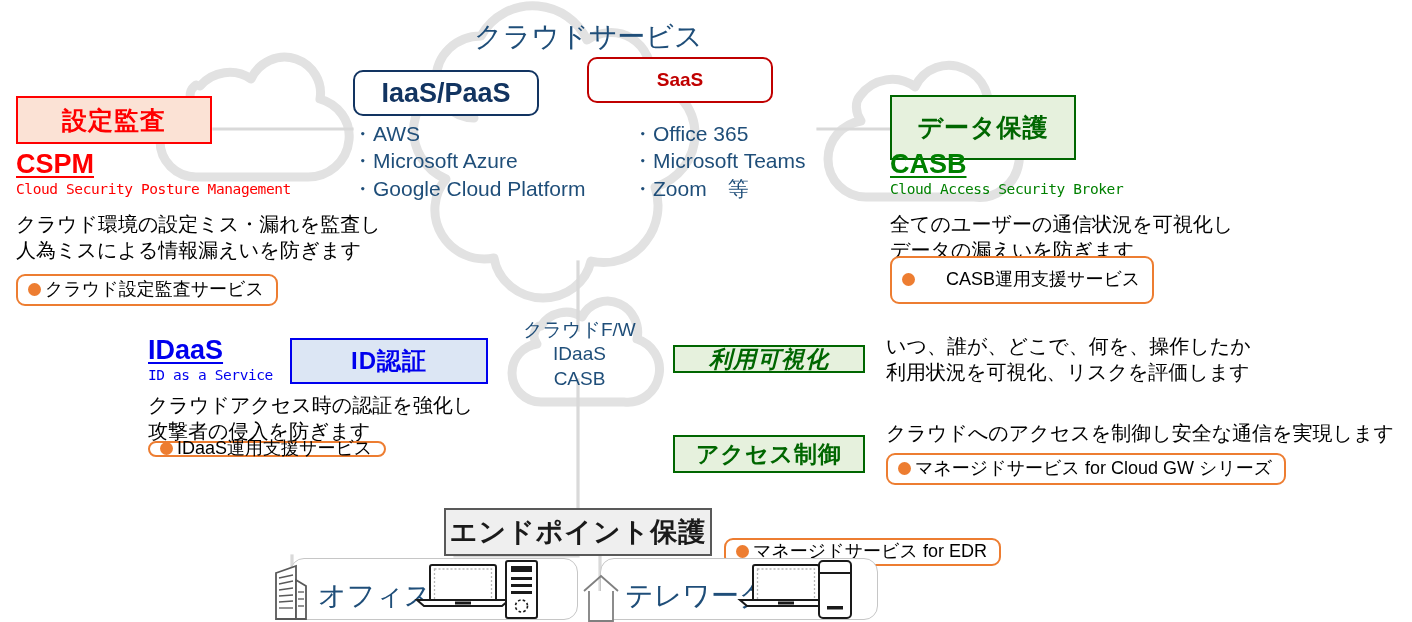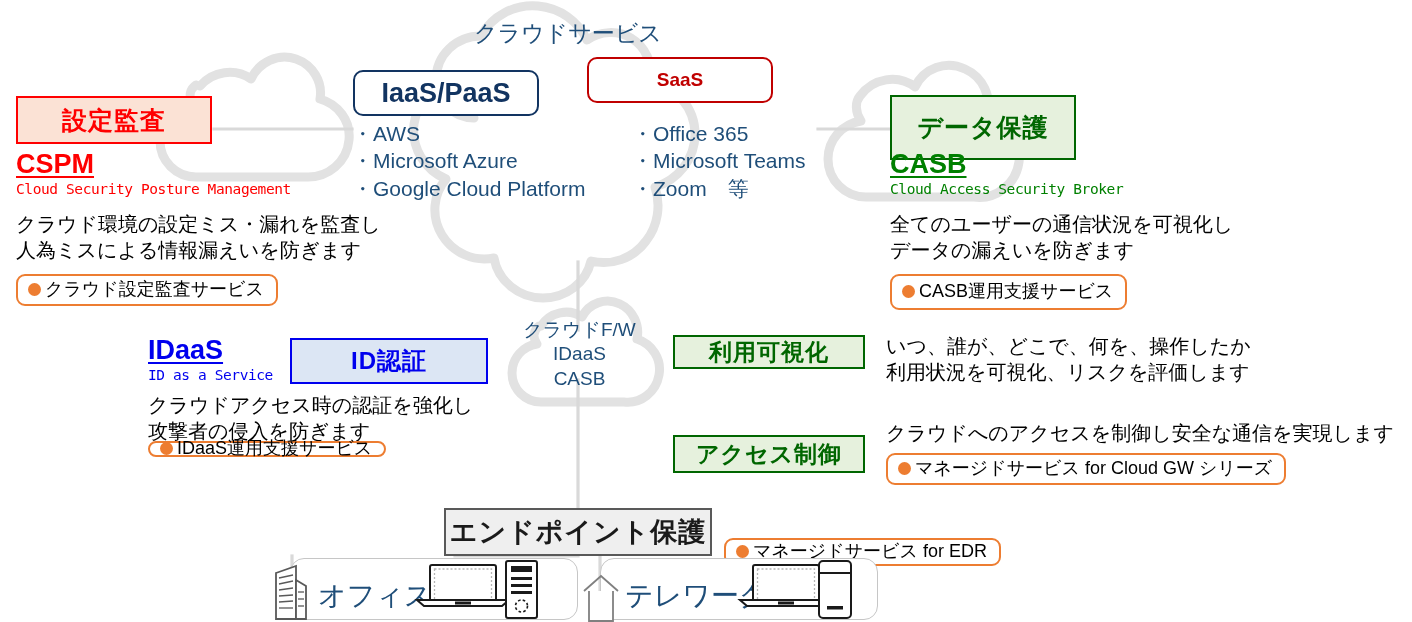--- a/index.html
+++ b/index.html
@@ -73,21 +73,21 @@
   .bullets{
     position:absolute;color:#1f4e79;font-size:21px;line-height:1.3;
     white-space:nowrap;
   }
   .bullets .b{display:block;}
 
   
   .cloudlabel{
     position:absolute;color:#1f4e79;white-space:nowrap;text-align:center;
   }
-  .title-cloud{font-size:23px;}
+  .title-cloud{font-size:28px;}
   .fw-label{font-size:19px;line-height:1.28;text-align:center;}
 
   
   .sitebox{
     position:absolute;box-sizing:border-box;
     border:1.6px solid #c6c6c6;border-radius:14px;background:#ffffff;
   }
   .sitelabel{
     position:absolute;color:#1f4e79;font-size:28px;white-space:nowrap;
   }
@@ -199,21 +199,21 @@
 
   <div class="chip chip-sq chip-data" style="left:890px;top:95px;width:186px;height:65px;">データ保護</div>
   <div class="acronym" style="left:890px;top:150px;">
     <span class="abbr c-green">CASB</span>
     <span class="full c-green">Cloud Access Security Broker</span>
   </div>
   <div class="desc" style="left:890px;top:211px;">
     <div>全てのユーザーの通信状況を可視化し</div>
     <div>データの漏えいを防ぎます</div>
   </div>
-  <div class="badge" style="left:890px;top:274px;height:36px;">
+  <div class="badge" style="left:890px;top:256px;height:48px;gap:27px;">
     <span class="dot"></span>
     <span class="btxt">CASB運用支援サービス</span>
   </div>
 
   <div class="acronym" style="left:148px;top:336px;">
     <span class="abbr c-blue">IDaaS</span>
     <span class="full c-blue">ID as a Service</span>
   </div>
   <div class="chip chip-sq chip-id" style="left:290px;top:338px;width:198px;height:46px;">ID認証</div>
   <div class="desc" style="left:148px;top:392px;">
@@ -224,21 +224,21 @@
     <span class="dot"></span>
     <span class="btxt">IDaaS運用支援サービス</span>
   </div>
 
   <div class="cloudlabel fw-label" style="left:512px;top:318px;width:135px;">
     <div>クラウドF/W</div>
     <div>IDaaS</div>
     <div>CASB</div>
   </div>
 
-  <div class="chip chip-sq chip-green" style="left:673px;top:335px;width:192px;height:34px;">利用可視化</div>
+  <div class="chip chip-sq chip-green" style="left:673px;top:345px;width:192px;height:28px;font-style:italic;">利用可視化</div>
   <div class="desc" style="left:886px;top:333px;">
     <div>いつ、誰が、どこで、何を、操作したか</div>
     <div>利用状況を可視化、リスクを評価します</div>
   </div>
 
   <div class="chip chip-sq chip-green" style="left:673px;top:435px;width:192px;height:38px;">アクセス制御</div>
   <div class="desc" style="left:886px;top:420px;">
     <div>クラウドへのアクセスを制御し安全な通信を実現します</div>
   </div>
   <div class="badge" style="left:886px;top:453px;height:32px;">

